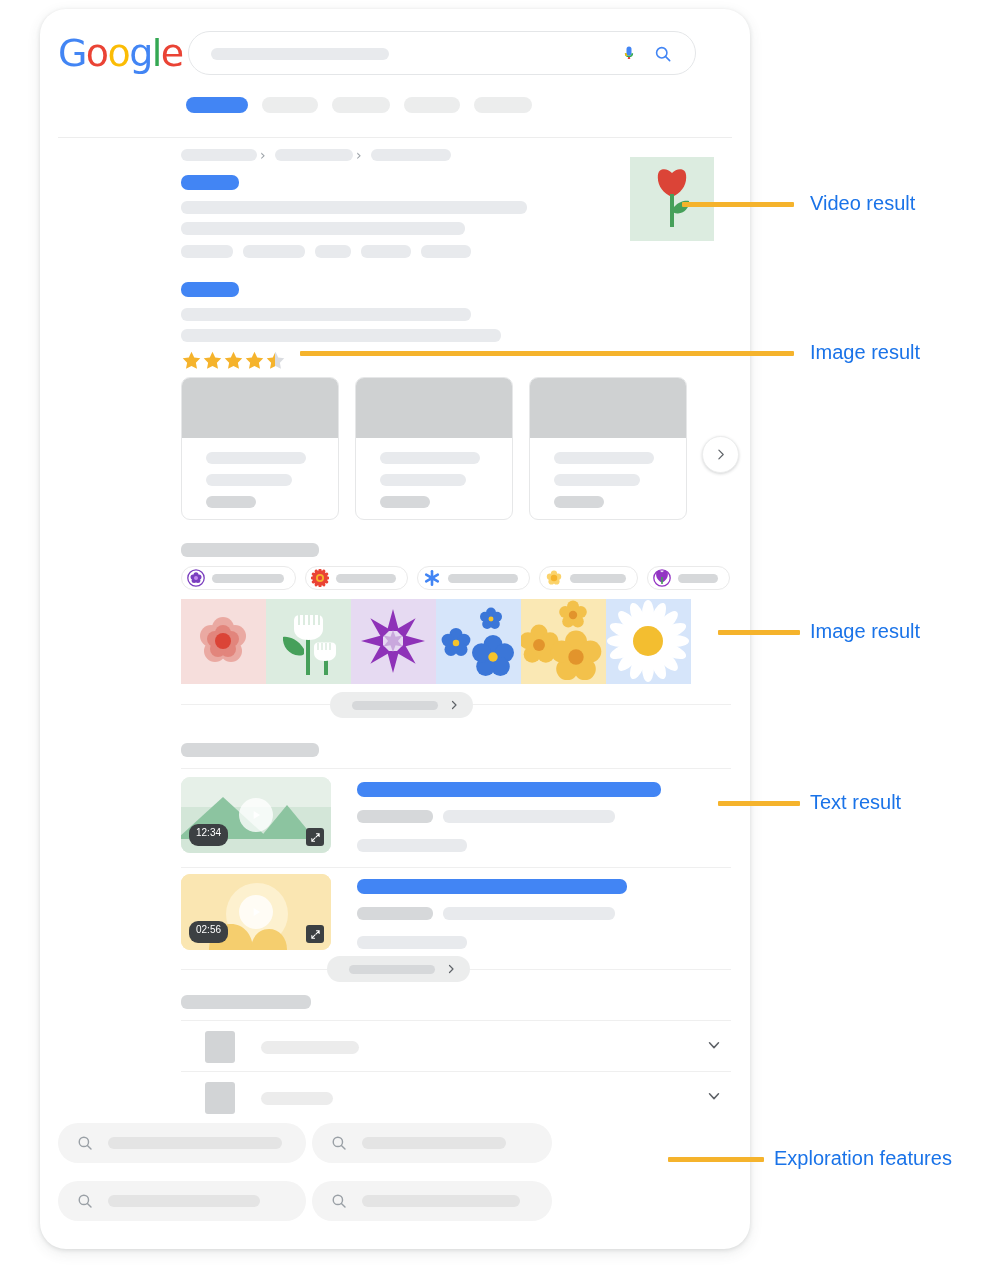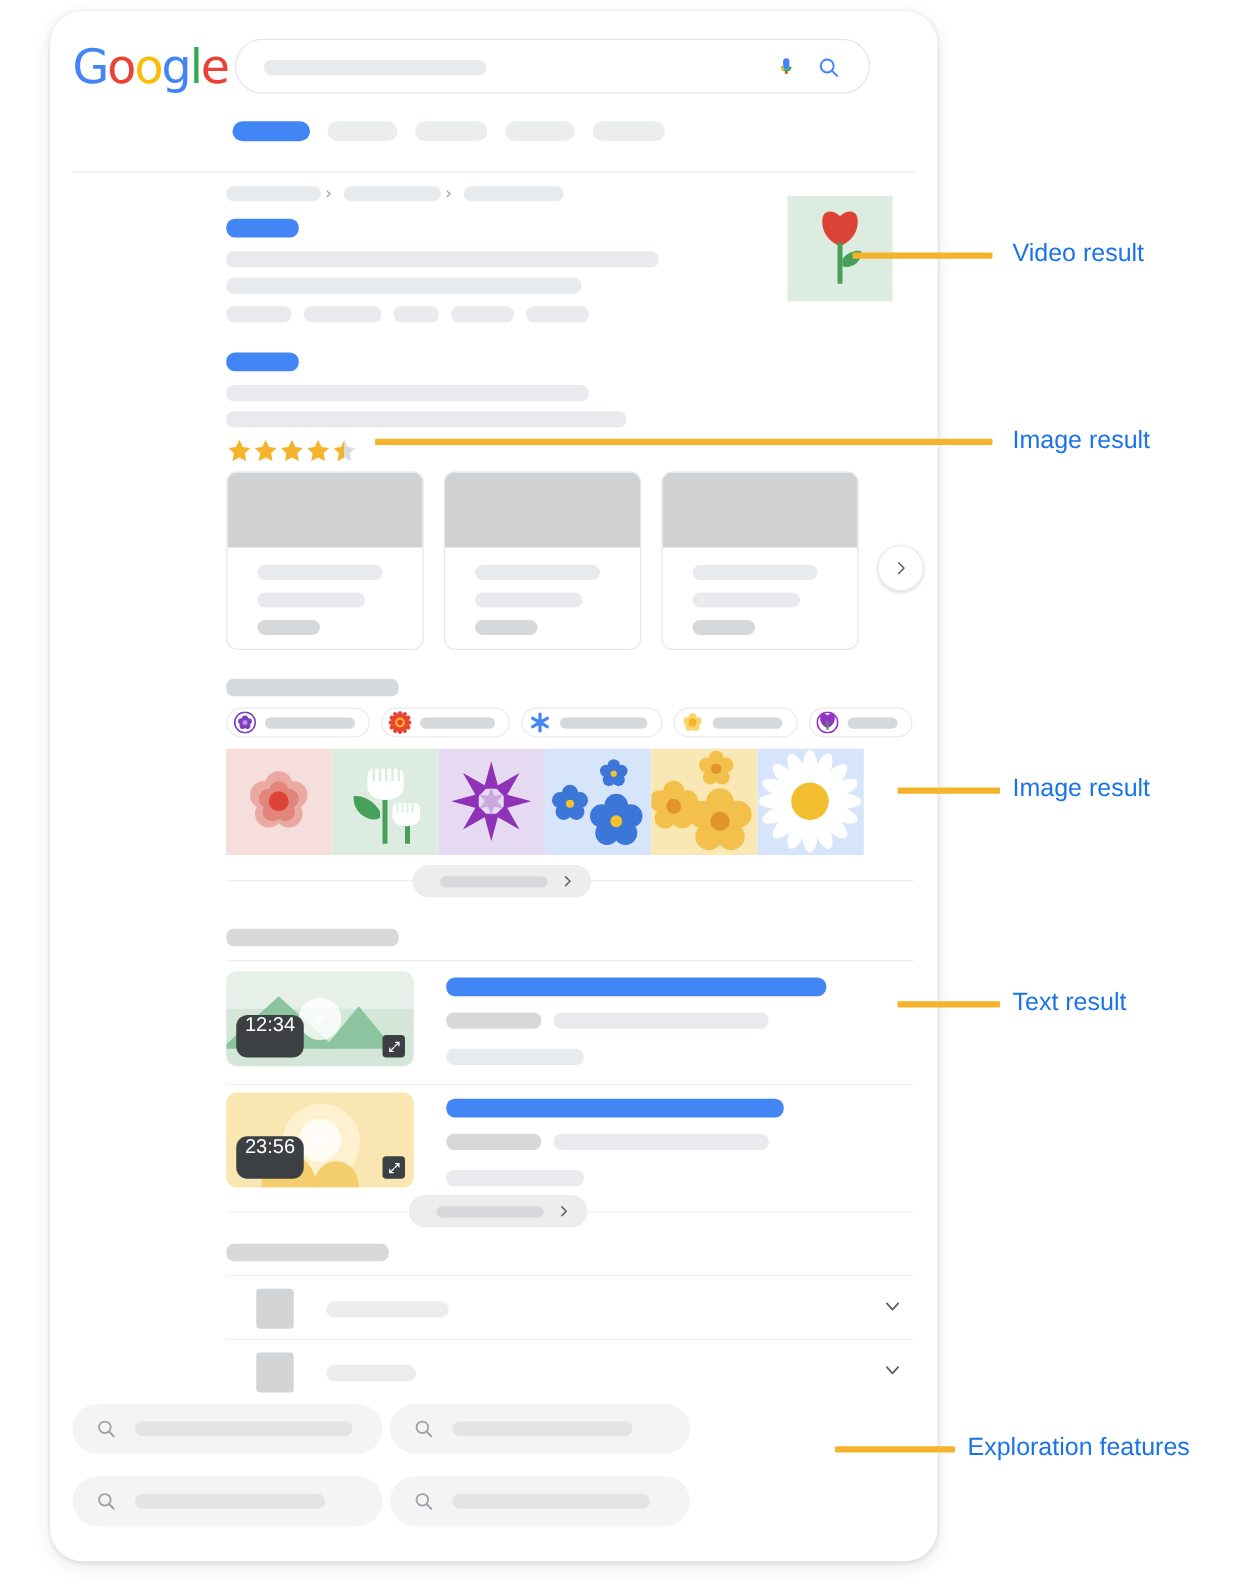--- a/index.html
+++ b/index.html
@@ -111,23 +111,23 @@
     position:absolute; left:290px; top:683px;
     width:143px; height:26px; border-radius:13px; background:#eceded;
     display:flex; align-items:center; gap:10px; padding-left:22px;
     box-sizing:border-box;
   }
 
   
   .vidrow { position:absolute; left:141px; }
   .vthumb { position:absolute; left:0; width:150px; height:76px; border-radius:9px; overflow:hidden; }
   .vdur {
-    position:absolute; left:8px; bottom:7px; height:34px;
+    position:absolute; left:8px; bottom:7px; height:22px;
     background:#3c4043; color:#fff; border-radius:9px;
-    font-size:16px; line-height:18px; padding:0 7px;
+    font-size:10px; line-height:18px; padding:0 7px;
     font-family:"Liberation Sans",sans-serif;
   }
   .vexp {
     position:absolute; right:7px; bottom:7px; width:18px; height:18px;
     background:#3c4043; border-radius:3px; display:flex;
     align-items:center; justify-content:center;
   }
   .playbtn {
     position:absolute; left:50%; top:50%; transform:translate(-50%,-50%);
     width:34px; height:34px; border-radius:50%;
@@ -510,21 +510,21 @@
           <rect x="0" y="0" width="150" height="76" fill="#fae6b2"></rect>
           <circle cx="76" cy="40" r="31" fill="#fdf1cf"></circle>
           <path d="M28 76c0-16 10-26 22-26s22 10 22 26z" fill="#F5CE6E"></path>
           <path d="M70 76c0-13 8-21 18-21s18 8 18 21z" fill="#F5CE6E"></path>
         </svg>
         <div class="playbtn">
           <svg width="14" height="14" viewBox="0 0 24 24">
               <polygon points="8,5 19,12 8,19" fill="#ffffff"></polygon>
             </svg>
         </div>
-        <div class="vdur">23:56</div>
+        <div class="vdur">02:56</div>
         <div class="vexp">
           <svg width="11" height="11" viewBox="0 0 24 24">
             <path d="M4 14v6h6M20 10V4h-6M4.5 19.5L11 13M19.5 4.5L13 11" fill="none" stroke="#fff" stroke-width="2.2" stroke-linecap="round"></path>
           </svg>
         </div>
       </div>
       <div class="bar-blue" style="position:absolute;left:176px;top:5px;height:15px;width:270px;"></div>
       <div class="bar-dark" style="position:absolute;left:176px;top:33px;height:13px;width:76px;"></div>
       <div class="bar" style="position:absolute;left:262px;top:33px;height:13px;width:172px;"></div>
       <div class="bar" style="position:absolute;left:176px;top:62px;height:13px;width:110px;"></div>

